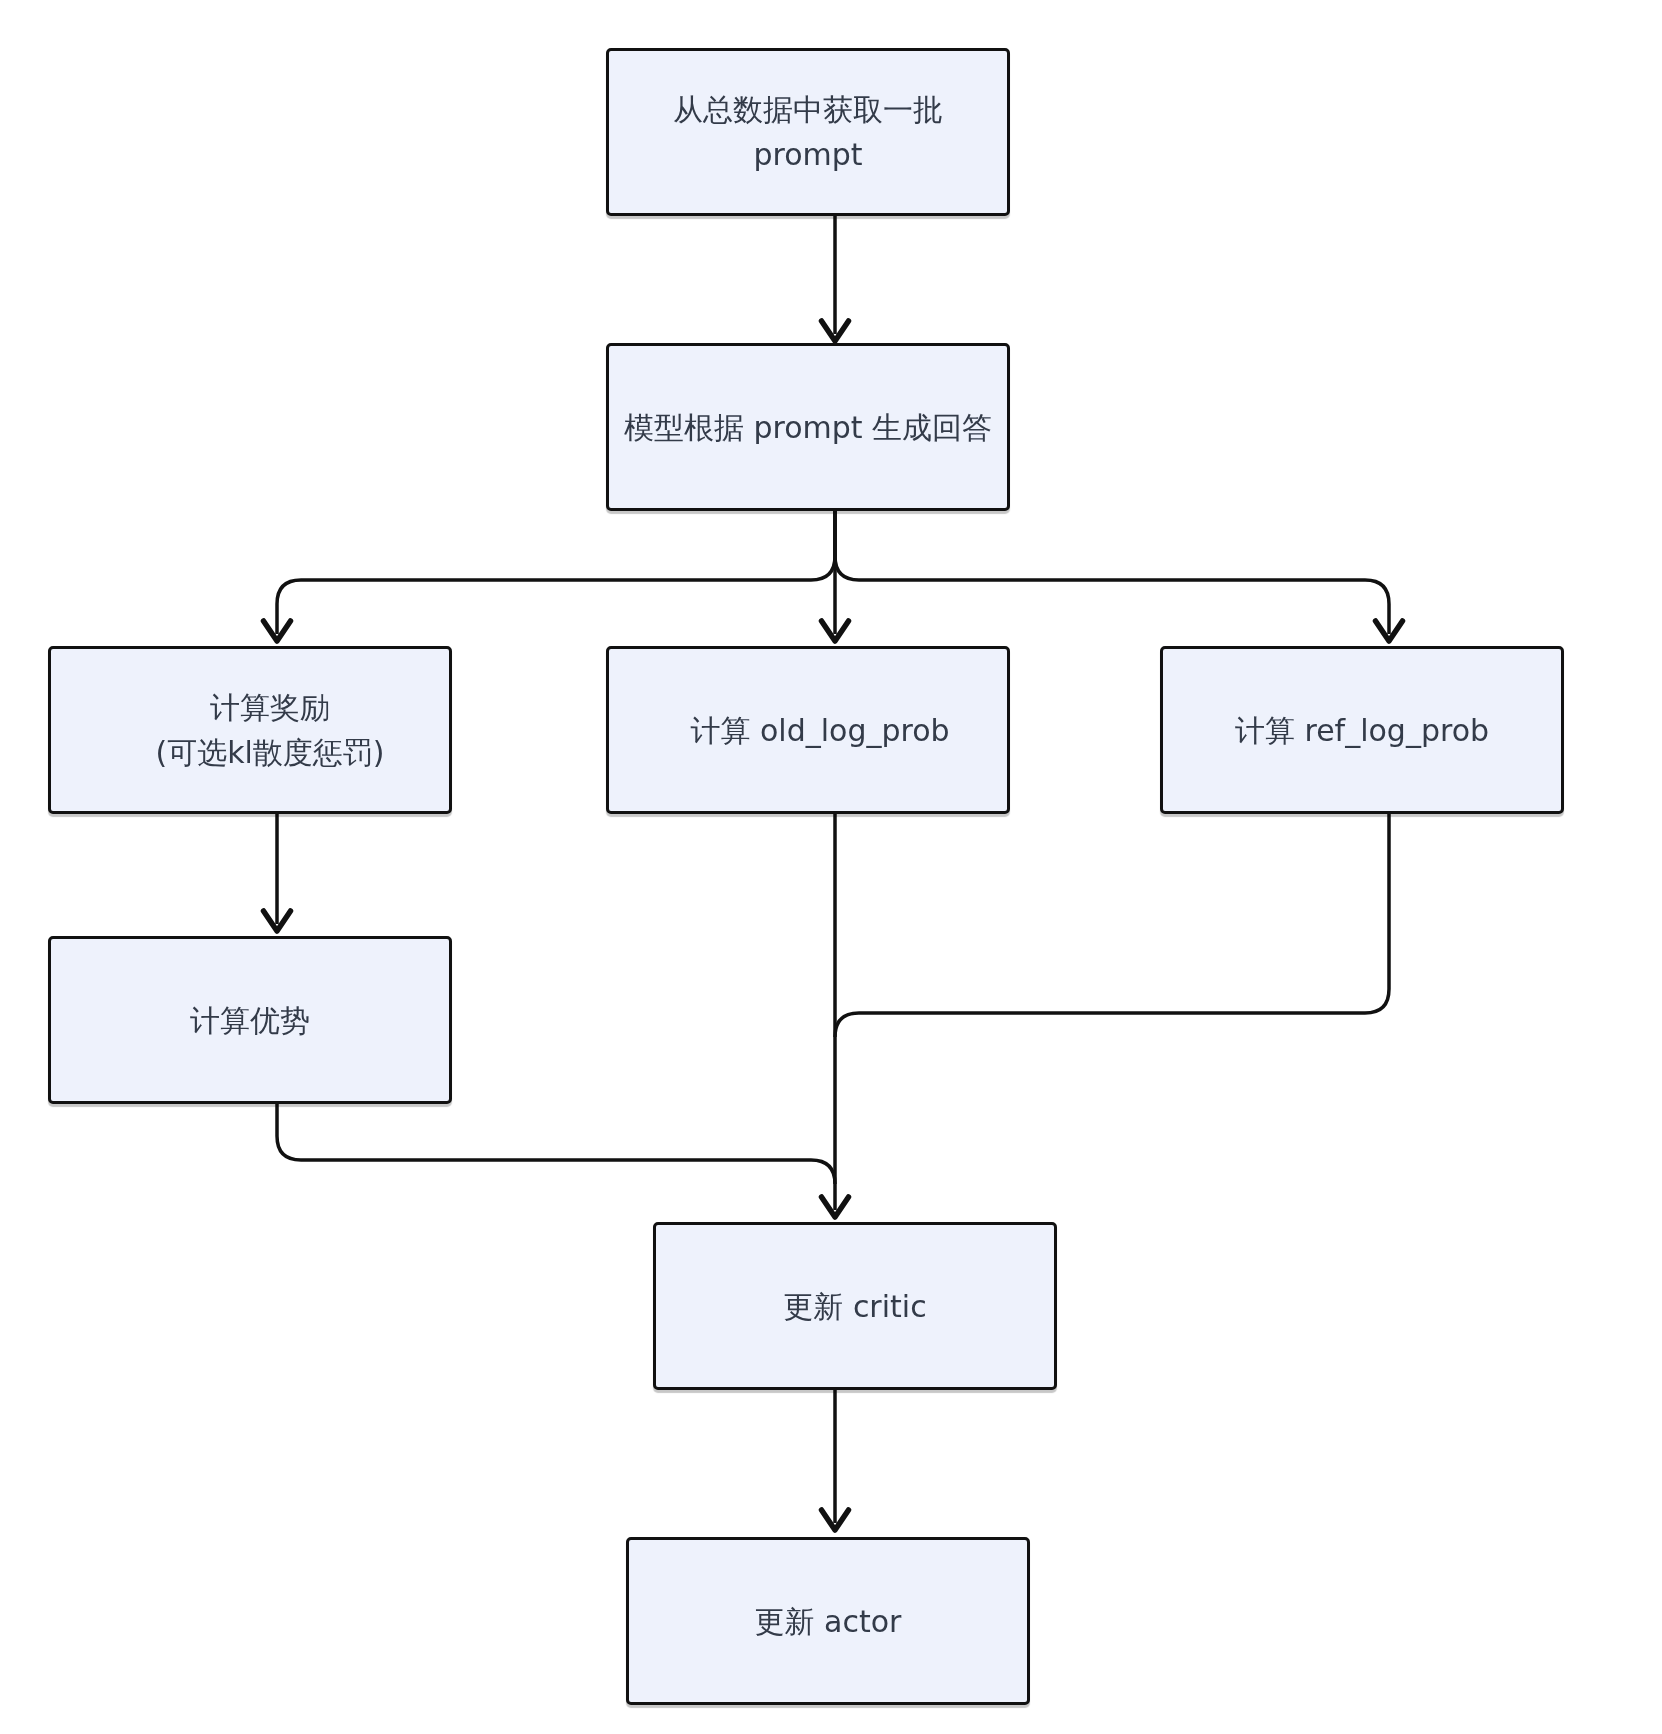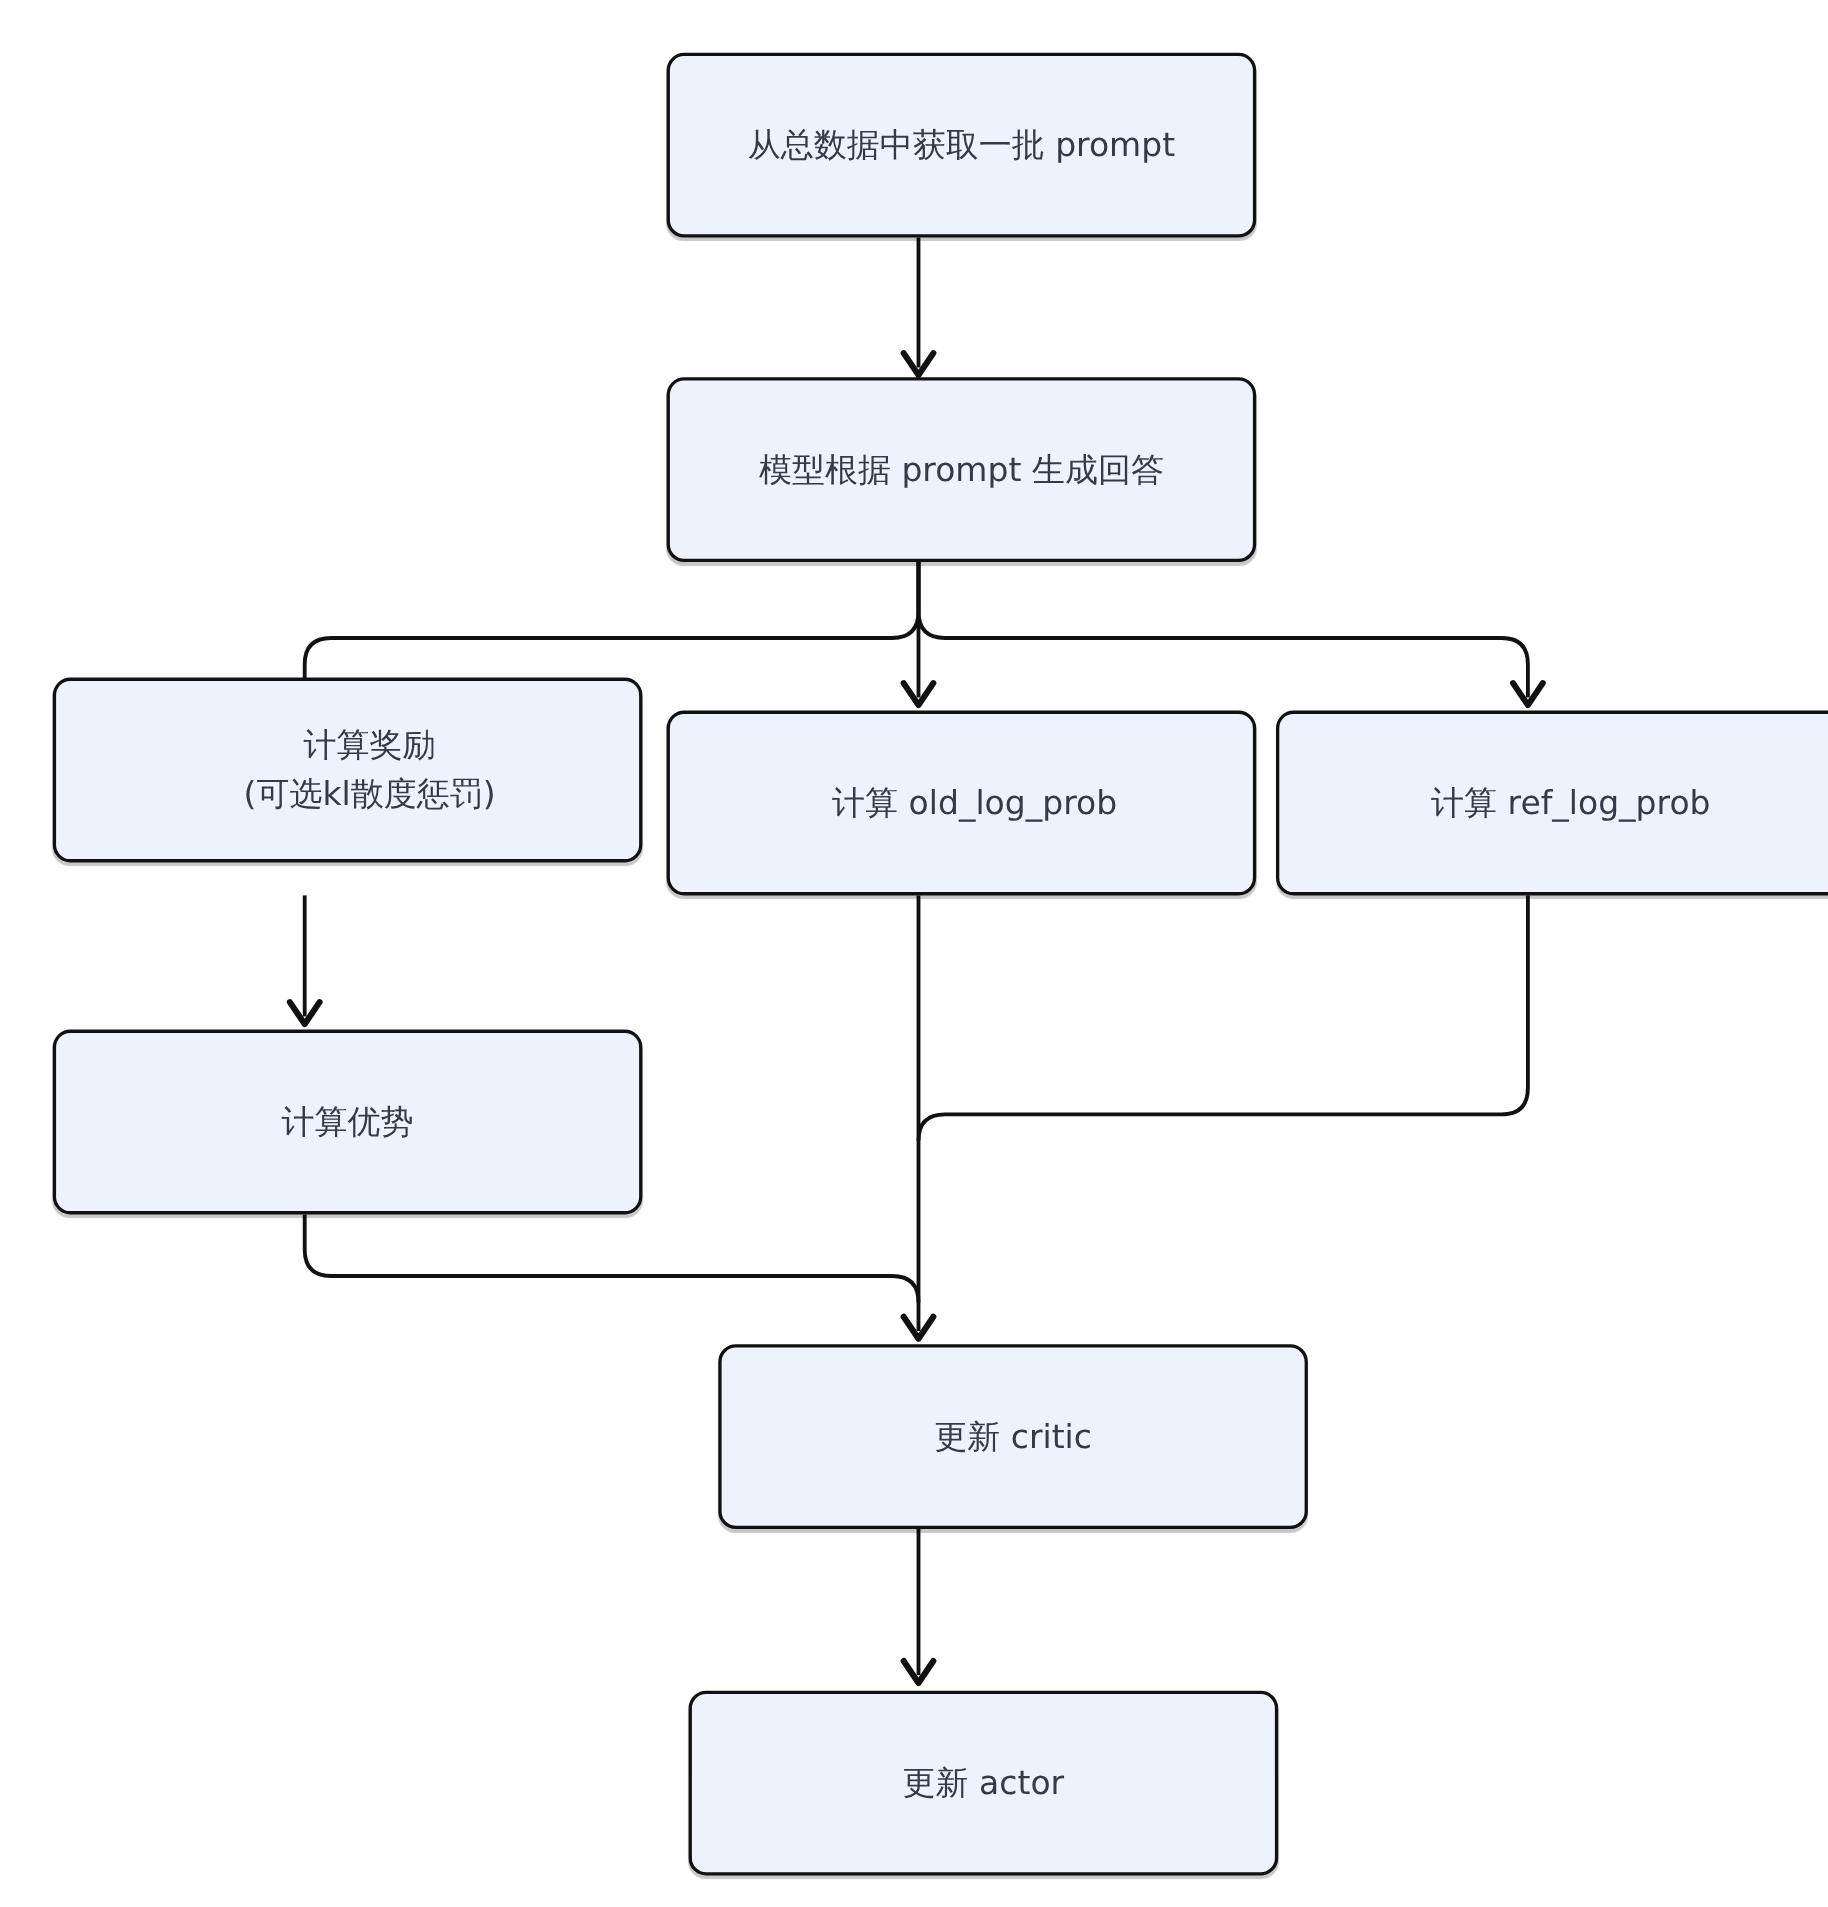--- a/index.html
+++ b/index.html
@@ -38,25 +38,25 @@
   }
   .arrowhead {
     fill: none;
     stroke: var(--edge);
     stroke-width: 5.5;
     stroke-linejoin: round;
     stroke-linecap: round;
   }
   .node {
     position: absolute;
-    width: 536px;
+    width: 404px;
     height: 168px;
     background: var(--node-fill);
     border: 3.5px solid var(--node-border);
-    border-radius: 16px;
+    border-radius: 5px;
     box-shadow: 0 3px 1px rgba(0,0,0,0.22);
     display: flex;
     align-items: center;
     justify-content: center;
     text-align: center;
   }
   .node-label {
     color: var(--text);
     font-size: 30px;
     line-height: 1.5;
@@ -116,21 +116,21 @@
   </svg>
 
   <div class="node" style="left:606px; top:48px;">
     <span class="node-label">从总数据中获取一批 prompt</span>
   </div>
 
   <div class="node" style="left:606px; top:343px;text-align:right;">
     <span class="node-label">模型根据 prompt 生成回答</span>
   </div>
 
-  <div class="node" style="left:48px; top:616px;padding-left:40px;">
+  <div class="node" style="left:48px; top:646px;padding-left:40px;">
     <span class="node-label">计算奖励
 (可选kl散度惩罚)</span>
   </div>
 
   <div class="node" style="left:606px; top:646px;padding-left:24px;">
     <span class="node-label">计算 old_log_prob</span>
   </div>
 
   <div class="node" style="left:48px; top:936px;">
     <span class="node-label">计算优势</span>

